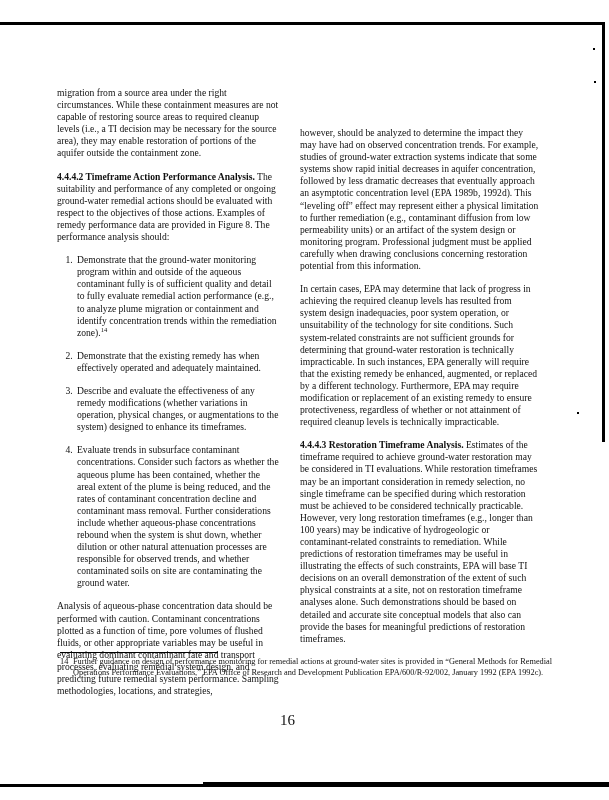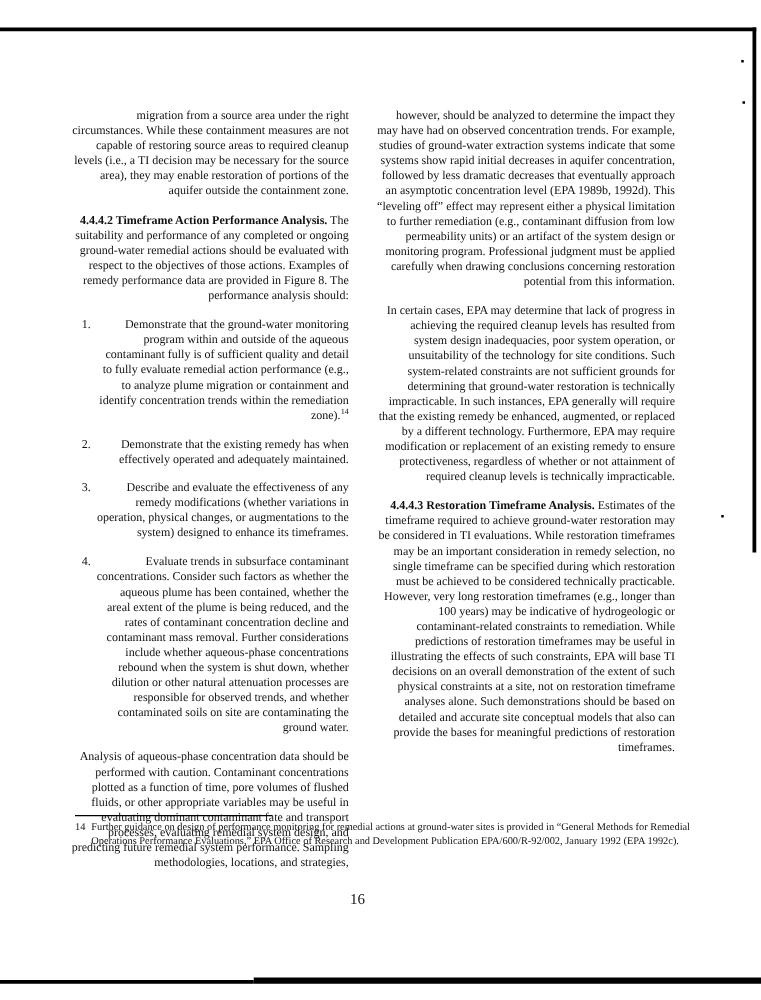--- a/index.html
+++ b/index.html
@@ -2,33 +2,33 @@
 <html><head>
 <meta charset="utf-8">
 <style>
   html, body { margin: 0; padding: 0; background: #ffffff; }
   body { width: 609px; height: 800px; position: relative; overflow: hidden;
          font-family: "Liberation Serif", "DejaVu Serif", serif; color: #111; }
   .border-top { position: absolute; left: 0; top: 22px; width: 605px; height: 3px; background: #000; }
   .border-right { position: absolute; left: 602px; top: 22px; width: 3px; height: 420px; background: #000; }
   .border-bottom-left { position: absolute; left: 0; top: 784px; width: 203px; height: 3px; background: #000; }
   .border-bottom-right { position: absolute; left: 203px; top: 782px; width: 406px; height: 5px; background: #000; }
-  .col { position: absolute; top: 87px; font-size: 9.6px; line-height: 12.1px; text-align: right; }
+  .col { position: absolute; top: 87px; font-size: 9.6px; line-height: 12.1px; text-align: left; }
   .col.left { left: 57px; width: 222px; }
-  .col.right { left: 300px; width: 240px; }
+  .col.right { left: 300px; width: 240px; margin-top: 40px; }
   p { margin: 0 0 11px 0; }
   .heading { font-weight: bold; }
   ol { margin: 0 0 11px 0; padding-left: 18px; }
   ol li { margin-bottom: 11px; padding-left: 2px; }
   sup { font-size: 6.5px; line-height: 0; vertical-align: super; }
   .fn-rule { position: absolute; left: 60px; top: 652px; width: 158px; height: 1px; background: #000; }
   .footnote { position: absolute; left: 60px; top: 657px; width: 500px; font-size: 8.3px; line-height: 10.5px; }
   .footnote .fn-num { position: absolute; left: 0; top: 0; }
   .footnote .fn-text { display: block; margin-left: 13px; }
-  .page-number { position: absolute; left: 280px; top: 712px; font-size: 12px; }
+  .page-number { position: absolute; left: 280px; top: 712px; font-size: 15px; }
   .speck { position: absolute; width: 2px; height: 2px; background: #000; }
 </style>
 </head>
 <body>
 
 <div class="border-top"></div>
 <div class="border-right"></div>
 <div class="border-bottom-left"></div>
 <div class="border-bottom-right"></div>
 

